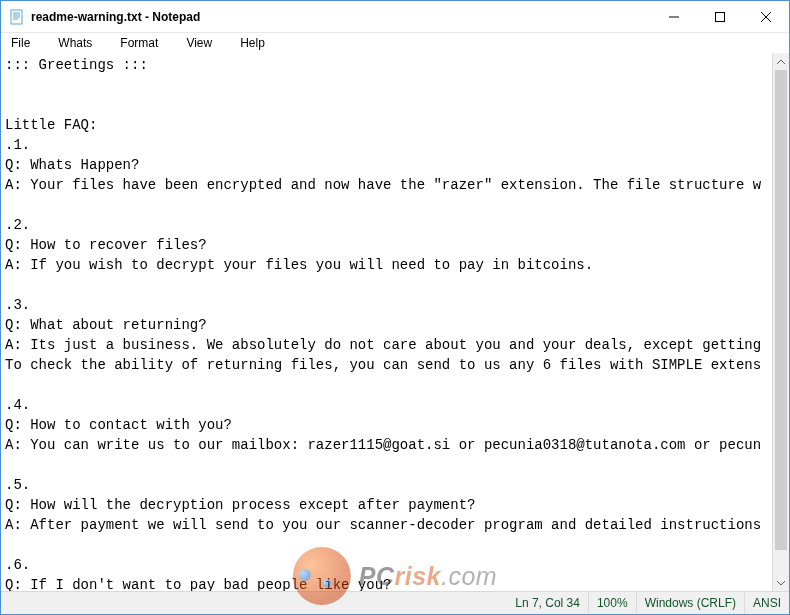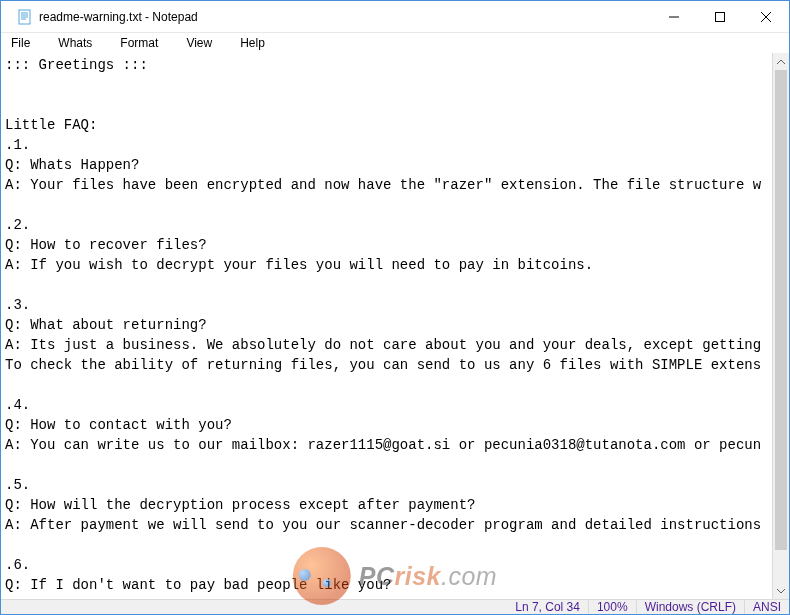--- a/index.html
+++ b/index.html
@@ -17,22 +17,23 @@
   border: 1px solid #4a90d9;
   display: flex;
   flex-direction: column;
   background: #fff;
 }
 .titlebar {
   height: 32px;
   background: #fff;
   display: flex;
   align-items: center;
-  padding-left: 16px;
+  padding-left: 8px;
   border-bottom: 1px solid #e8e8e8;
+  font-weight: bold;
 }
 .titlebar-icon {
   width: 16px;
   height: 16px;
   margin-right: 6px;
 }
 .titlebar-title {
   font-size: 12px;
   color: #000;
   flex: 1;
@@ -95,27 +96,27 @@
   cursor: pointer;
 }
 .scroll-track { flex: 1; position: relative; }
 .scroll-thumb {
   position: absolute;
   top: 0; left: 2px; right: 2px;
   height: 480px;
   background: #cdcdcd;
 }
 .statusbar {
-  height: 15px;
+  height: 23px;
   background: #f0f0f0;
   border-top: 1px solid #dadada;
   display: flex;
   align-items: center;
   font-size: 12px;
-  color: #4c1d95;
+  color: #14532d;
 }
 .status-seg {
   border-right: 1px solid #dadada;
   padding: 0 8px;
   height: 100%;
   display: flex;
   align-items: center;
 }
 .status-spacer { flex: 1; }
 .status-right { margin-left: auto; display: flex; height: 100%; }

